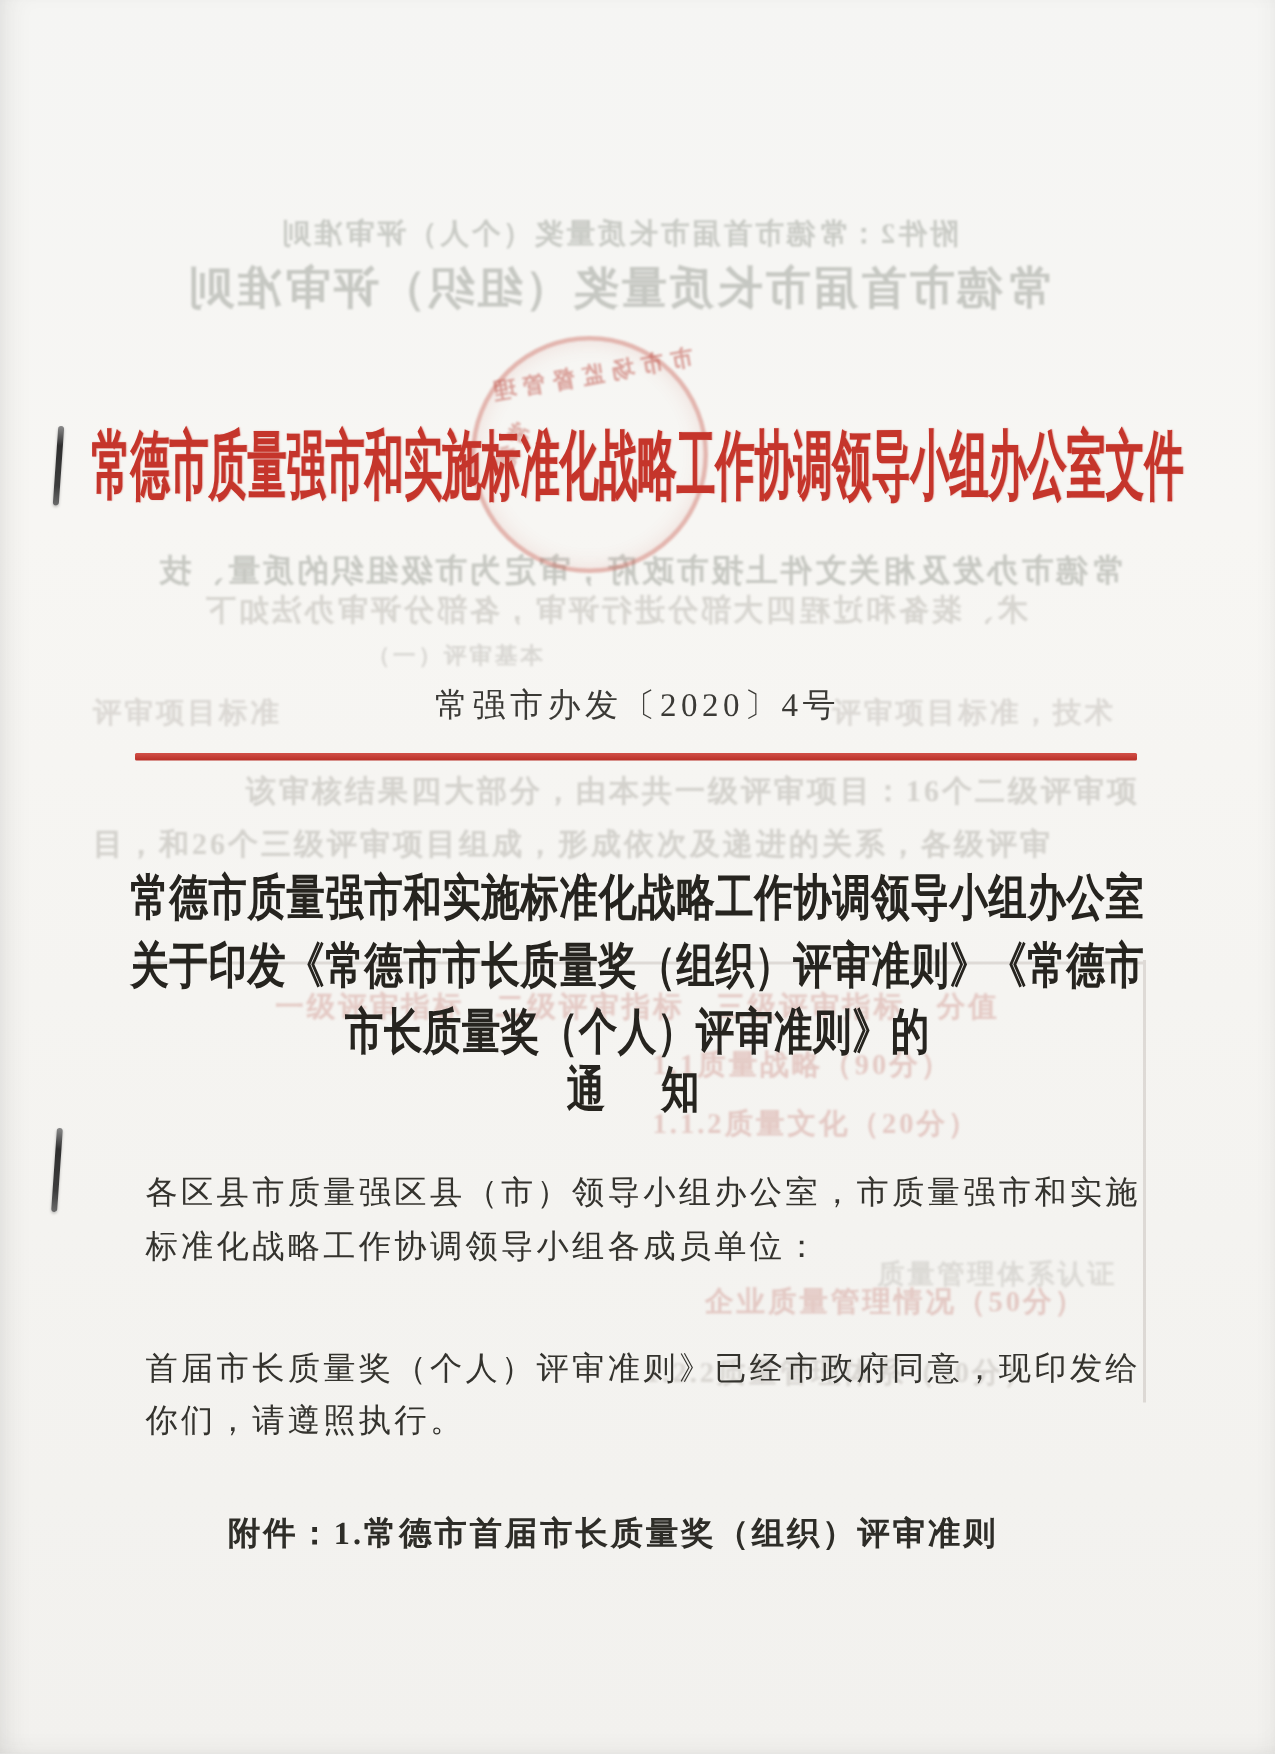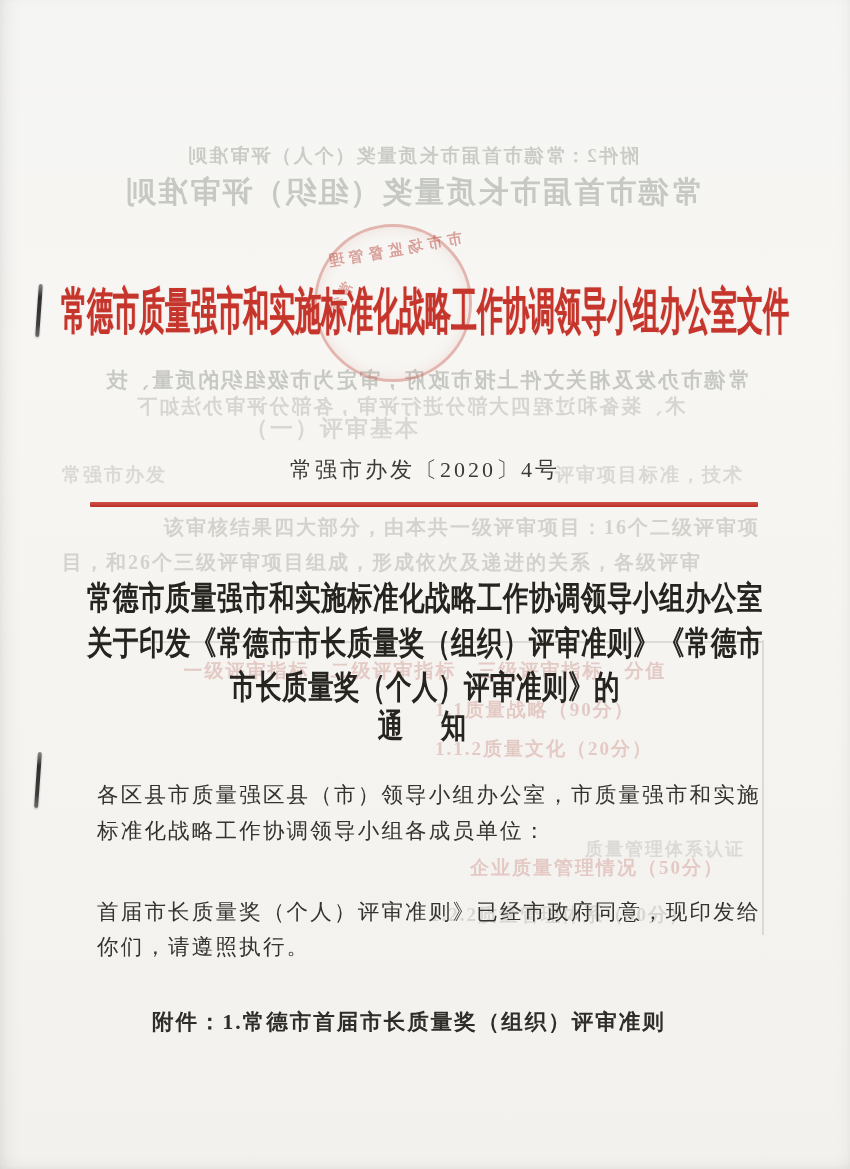--- a/index.html
+++ b/index.html
@@ -121,22 +121,22 @@
 
   <div class="seal">
     <div class="arc">市市场监督管理</div>
     <div class="side">常德</div>
   </div>
 
   <div class="org-title">常德市质量强市和实施标准化战略工作协调领导小组办公室文件</div>
 
   <div class="ghost mirror" style="left:92px;top:366px;width:668px;text-align:center;font-size:21px;">常德市办发及相关文件上报市政府，审定为市级组织的质量、技</div>
   <div class="ghost mirror" style="left:110px;top:393px;width:600px;text-align:center;font-size:20px;color:rgba(150,145,138,.32);">术、装备和过程四大部分进行评审，各部分评审办法如下</div>
-  <div class="ghost" style="left:245px;top:413px;font-size:23px;color:rgba(150,145,138,.30);">（一）评审基本</div>
-  <div class="ghost" style="left:62px;top:462px;font-size:19px;color:rgba(150,145,138,.28);">常强市办发</div>
+  <div class="ghost" style="left:245px;top:428px;font-size:15px;color:rgba(150,145,138,.30);">（一）评审基本</div>
+  <div class="ghost" style="left:62px;top:462px;font-size:19px;color:rgba(150,145,138,.28);">评审项目标准</div>
   <div class="ghost" style="left:555px;top:462px;font-size:19px;color:rgba(150,145,138,.28);">评审项目标准，技术</div>
 
   <div class="doc-number">常强市办发〔2020〕4号</div>
   <div class="red-rule"></div>
 
   <div class="ghost" style="left:100px;top:514px;width:660px;text-align:right;font-size:20px;color:rgba(148,144,136,.34);">该审核结果四大部分，由本共一级评审项目：16个二级评审项</div>
   <div class="ghost" style="left:62px;top:549px;width:730px;text-align:left;font-size:20px;color:rgba(148,144,136,.34);">目，和26个三级评审项目组成，形成依次及递进的关系，各级评审</div>
 
   <div class="gline" style="left:762px;top:640px;width:1.5px;height:295px;"></div>
   <div class="gline" style="left:92px;top:641px;width:670px;height:1.5px;"></div>

